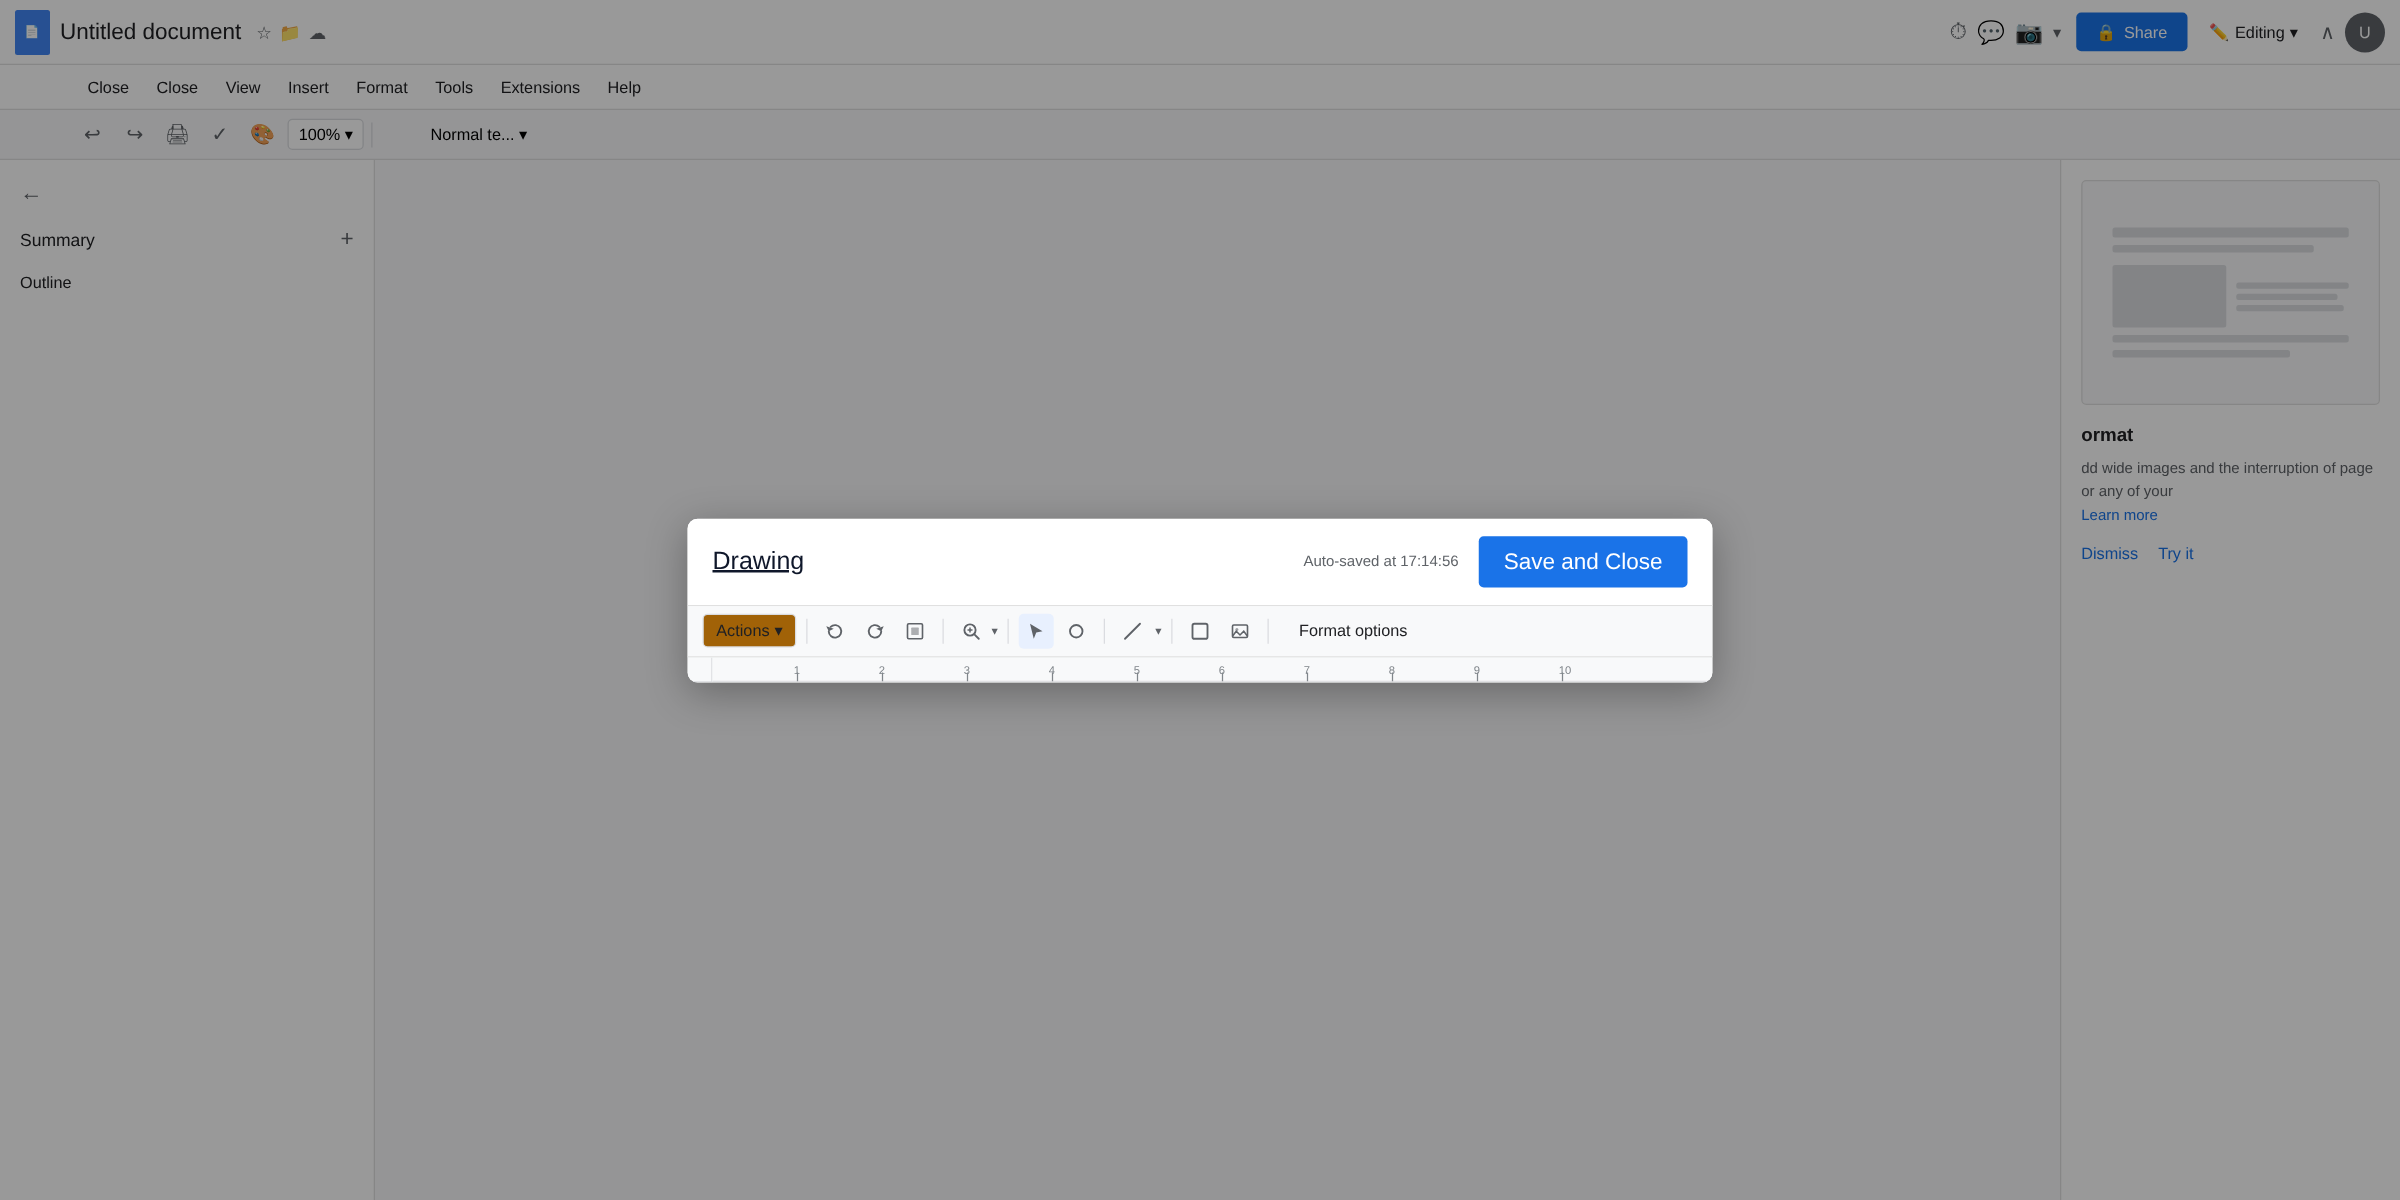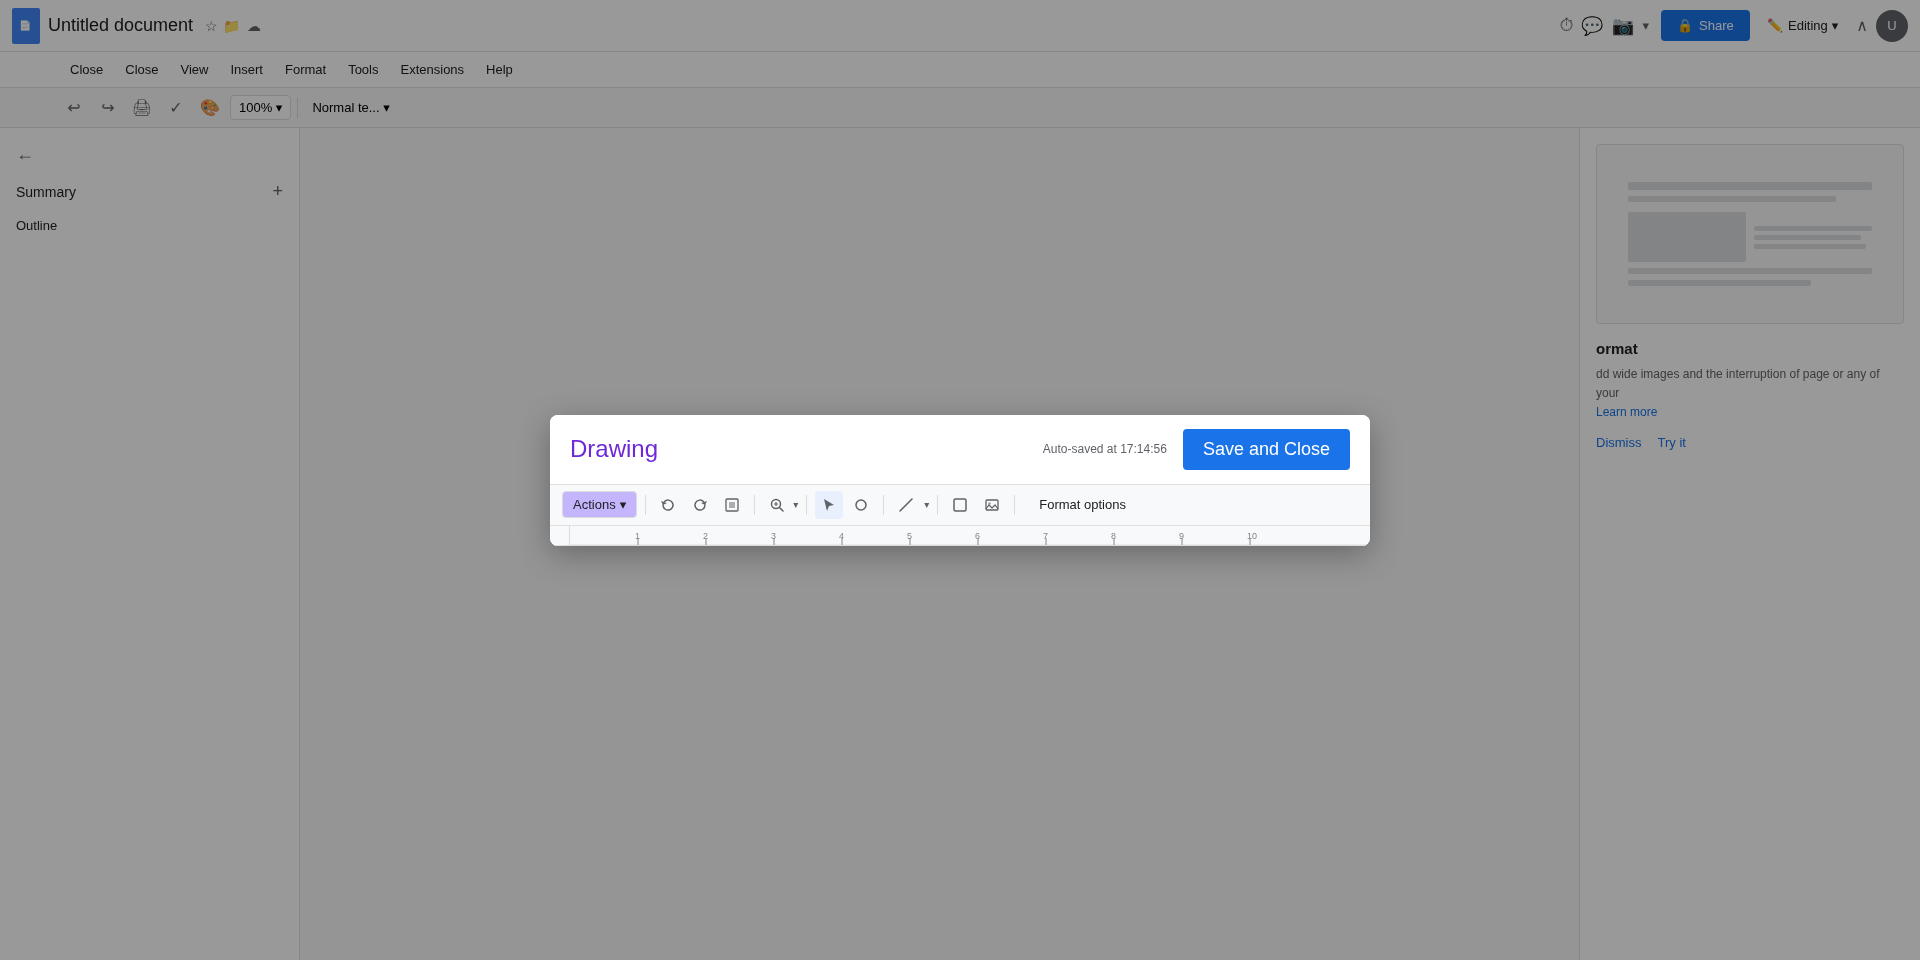--- a/index.html
+++ b/index.html
@@ -139,21 +139,21 @@
     .sidebar-hint {
       font-size: 12px;
       color: #5f6368;
       line-height: 1.5;
     }
 
     
     .right-panel {
       position: absolute;
       top: 128px; right: 0;
-      width: 341px;
+      width: 272px;
       bottom: 0;
       background: #fff;
       border-left: 1px solid #e0e0e0;
       padding: 16px;
       z-index: 1;
     }
     .right-panel-preview {
       width: 100%;
       height: 180px;
       background: #f8f9fa;
@@ -265,24 +265,25 @@
 
     
     .modal-header {
       display: flex;
       align-items: center;
       padding: 14px 20px;
       border-bottom: 1px solid #e0e0e0;
       background: #fff;
     }
     .modal-title {
-      font-size: 24px;
-      color: #6d28d9;
+      font-size: 20px;
+      color: #0f172a;
       font-weight: 400;
       flex: 1;
+      text-decoration: underline;
     }
     .auto-saved {
       font-size: 12px;
       color: #5f6368;
       margin-right: 16px;
     }
     .save-close-btn {
       background: #1a73e8;
       color: white;
       border: none;
@@ -302,21 +303,21 @@
       background: #f8f9fa;
       gap: 4px;
     }
     .actions-btn {
       display: flex;
       align-items: center;
       gap: 4px;
       padding: 5px 10px;
       border: 1px solid #dadce0;
       border-radius: 4px;
-      background: #c4b5fd;
+      background: #a16207;
       font-size: 13px;
       cursor: pointer;
       color: #202124;
     }
     .toolbar-sep {
       width: 1px;
       height: 20px;
       background: #dadce0;
       margin: 0 4px;
     }
@@ -418,21 +419,21 @@
 <div class="toolbar">
   <button class="toolbar-btn">↩</button>
   <button class="toolbar-btn">↪</button>
   <button class="toolbar-btn">🖨</button>
   <button class="toolbar-btn">✓</button>
   <button class="toolbar-btn">🎨</button>
   <div style="font-size:13px;padding:4px 8px;border:1px solid #dadce0;border-radius:4px;background:#fff;cursor:pointer;">
     <span>100%</span> ▾
   </div>
   <div style="width:1px;height:20px;background:#dadce0;"></div>
-  <div style="font-size:13px;padding:4px 8px;cursor:pointer;">
+  <div style="font-size:13px;padding:4px 8px;cursor:pointer;margin-left:32px;">
     <span>Normal te...</span> ▾
   </div>
 </div>
 
 <div class="sidebar">
   <div class="sidebar-back">←</div>
   <div class="sidebar-section-title">
     <span>Summary</span>
     <span class="sidebar-add">+</span>
   </div>

